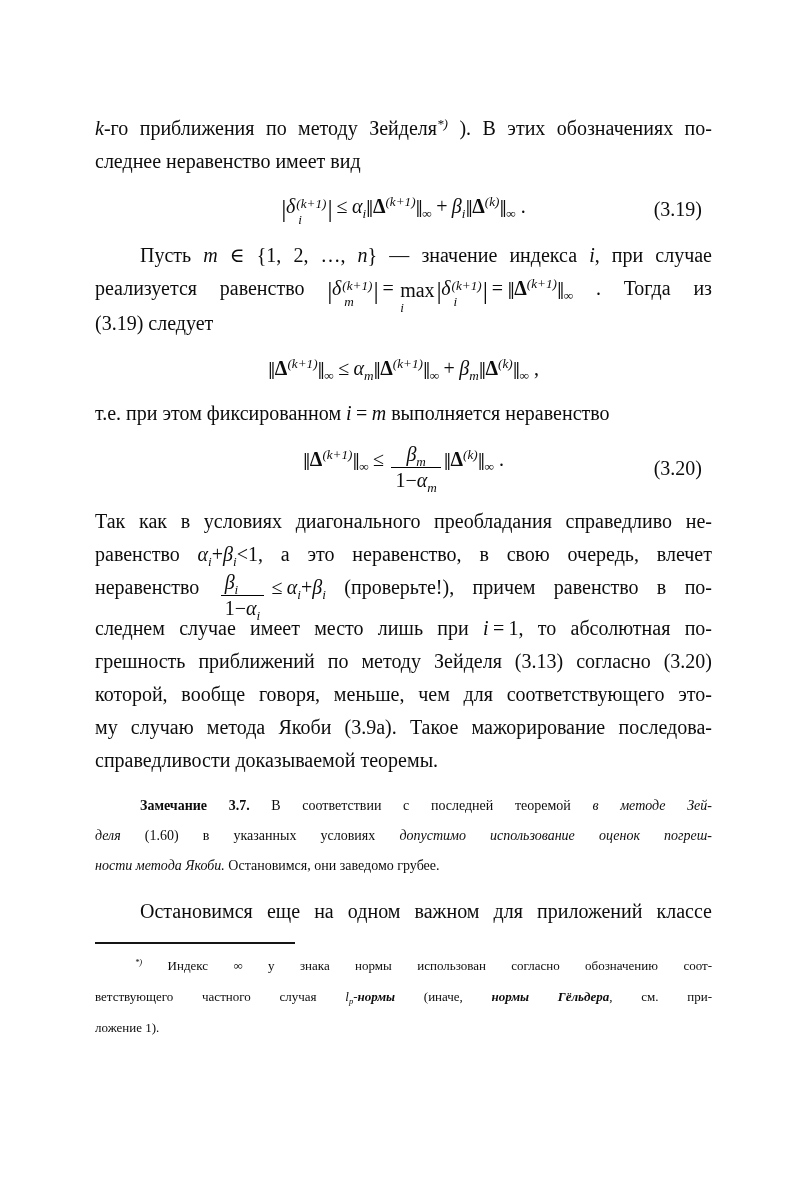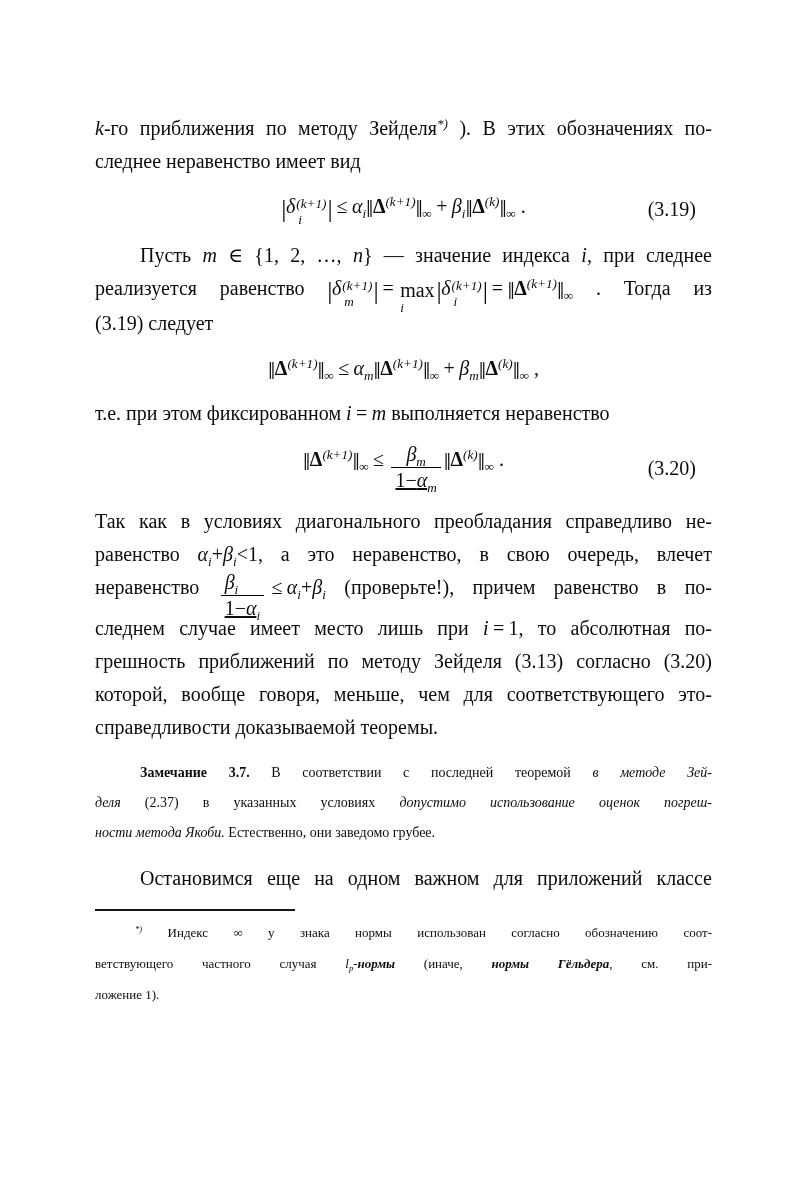--- a/index.html
+++ b/index.html
@@ -30,25 +30,25 @@
   .sub{font-size:66%;vertical-align:-0.35em;line-height:0;font-style:italic;}
   .dbig{font-size:130%;vertical-align:-0.14em;line-height:0;font-style:normal;letter-spacing:-0.02em;}
   .ss{display:inline-block;font-size:66%;line-height:1.2;vertical-align:-0.8em;text-align:left;font-style:italic;margin:-8px 1px;}
   .ss span{display:block;}
   .ss .dn{padding-left:2px;}
   .stk{display:inline-block;text-align:center;line-height:1.05;vertical-align:-0.85em;margin:-8px 2px;}
   .stk .up{display:block;font-style:normal;}
   .stk .dn{display:block;font-size:66%;font-style:italic;}
   .frac{display:inline-block;line-height:1.25;vertical-align:-1.05em;margin:-9px 3px;}
   .frac>span{display:block;padding:0 4px;}
-  .frac .fd{border-top:1.6px solid #000;text-decoration:underline;}
+  .frac .fd{border-top:1.6px solid #000;}
   .eqrow{position:relative;text-align:center;margin:5px 0;padding:7px 0;}
   .eqrow .frac{margin:0 3px;}
   .eqrow .ss,.eqrow .stk{margin-top:0;margin-bottom:0;}
-  .eqnum{position:absolute;right:16px;top:50%;transform:translateY(-50%);font-style:normal;}
+  .eqnum{position:absolute;right:10px;top:50%;transform:translateY(-50%);font-style:normal;}
   .remark{margin-top:14px;font-size:14px;line-height:30px;}
   .remark .tl{min-height:30px;}
   .mt{margin-top:14px;}
   .fnrule{width:200px;border:none;border-top:2px solid #151515;margin:14px 0 6px 0;}
   .footnote{font-size:13px;line-height:31px;}
   .footnote .tl{min-height:31px;}
 </style>
 </head>
 <body>
 
@@ -58,21 +58,21 @@
       <div class="tl jf"><span class="it">k</span><span class="rm">-го приближения по методу Зейделя</span><span class="sup">*)</span><span class="rm"> ). В этих обозначениях по-</span></div>
       <div class="tl"><span class="rm">следнее неравенство имеет вид</span></div>
     </div>
 
   <div class="eqrow">
     <span class="eqbody"><span class="dbig">|</span><span class="it">δ</span><span class="ss"><span class="up">(k+1)</span><span class="dn">i</span></span><span class="dbig">|</span><span class="op">≤</span><span class="it">α</span><span class="sub">i</span><span class="dbig">‖</span><span class="mb">Δ</span><span class="sup">(k+1)</span><span class="dbig">‖</span><span class="sub">∞</span><span class="op">+</span><span class="it">β</span><span class="sub">i</span><span class="dbig">‖</span><span class="mb">Δ</span><span class="sup">(k)</span><span class="dbig">‖</span><span class="sub">∞</span><span class="rm"> .</span></span>
     <span class="eqnum">(3.19)</span>
   </div>
 
   <div class="para">
-      <div class="tl jf"><span class="spc" style="width: 45px;"></span><span class="rm">Пусть </span><span class="it">m</span><span class="rm"> ∈ {1, 2, …, </span><span class="it">n</span><span class="rm">} — значение индекса </span><span class="it">i</span><span class="rm">, при следнее</span></div>
+      <div class="tl jf"><span class="spc" style="width: 45px;"></span><span class="rm">Пусть </span><span class="it">m</span><span class="rm"> ∈ {1, 2, …, </span><span class="it">n</span><span class="rm">} — значение индекса </span><span class="it">i</span><span class="rm">, при случае</span></div>
       <div class="tl jf"><span class="rm">реализуется равенство </span><span class="dbig">|</span><span class="it">δ</span><span class="ss"><span class="up">(k+1)</span><span class="dn">m</span></span><span class="dbig">|</span><span class="op">=</span><span class="stk"><span class="up">max</span><span class="dn">i</span></span><span class="dbig">|</span><span class="it">δ</span><span class="ss"><span class="up">(k+1)</span><span class="dn">i</span></span><span class="dbig">|</span><span class="op">=</span><span class="dbig">‖</span><span class="mb">Δ</span><span class="sup">(k+1)</span><span class="dbig">‖</span><span class="sub">∞</span><span class="rm"> . Тогда из</span></div>
       <div class="tl"><span class="rm">(3.19) следует</span></div>
     </div>
 
   <div class="eqrow">
     <span class="eqbody"><span class="dbig">‖</span><span class="mb">Δ</span><span class="sup">(k+1)</span><span class="dbig">‖</span><span class="sub">∞</span><span class="op">≤</span><span class="it">α</span><span class="sub">m</span><span class="dbig">‖</span><span class="mb">Δ</span><span class="sup">(k+1)</span><span class="dbig">‖</span><span class="sub">∞</span><span class="op">+</span><span class="it">β</span><span class="sub">m</span><span class="dbig">‖</span><span class="mb">Δ</span><span class="sup">(k)</span><span class="dbig">‖</span><span class="sub">∞</span><span class="rm"> ,</span></span>
   </div>
 
   <div class="para">
       <div class="tl"><span class="rm">т.е. при этом фиксированном </span><span class="it">i</span><span class="op">=</span><span class="it">m</span><span class="rm"> выполняется неравенство</span></div>
@@ -83,27 +83,28 @@
     <span class="eqnum">(3.20)</span>
   </div>
 
   <div class="para">
       <div class="tl jf"><span class="rm">Так как в условиях диагонального преобладания справедливо не-</span></div>
       <div class="tl jf"><span class="rm">равенство </span><span class="it">α</span><span class="sub">i</span><span class="rm">+</span><span class="it">β</span><span class="sub">i</span><span class="rm">&lt;1, а это неравенство, в свою очередь, влечет</span></div>
       <div class="tl jf"><span class="rm">неравенство </span><span class="frac"><span class="fn"><span class="it">β</span><span class="sub">i</span></span><span class="fd"><span class="rm">1−</span><span class="it">α</span><span class="sub">i</span></span></span><span class="op">≤</span><span class="it">α</span><span class="sub">i</span><span class="rm">+</span><span class="it">β</span><span class="sub">i</span><span class="rm"> (проверьте!), причем равенство в по-</span></div>
       <div class="tl jf"><span class="rm">следнем случае имеет место лишь при </span><span class="it">i</span><span class="op">=</span><span class="rm">1, то абсолютная по-</span></div>
       <div class="tl jf"><span class="rm">грешность приближений по методу Зейделя (3.13) согласно (3.20)</span></div>
       <div class="tl jf"><span class="rm">которой, вообще говоря, меньше, чем для соответствующего это-</span></div>
+      <div class="tl jf"><span class="rm">му случаю метода Якоби (3.9а). Такое мажорирование последова-</span></div>
       <div class="tl"><span class="rm">справедливости доказываемой теоремы.</span></div>
     </div>
 
   <div class="para remark">
       <div class="tl jf"><span class="spc" style="width: 45px;"></span><span class="bd">Замечание 3.7.</span><span class="rm"> В соответствии с последней теоремой </span><span class="it">в методе Зей-</span></div>
-      <div class="tl jf"><span class="it">деля</span><span class="rm"> (2.37) в указанных условиях </span><span class="it">допустимо использование оценок погреш-</span></div>
-      <div class="tl"><span class="it">ности метода Якоби.</span><span class="rm"> Естественно, они заведомо грубее.</span></div>
+      <div class="tl jf"><span class="it">деля</span><span class="rm"> (1.60) в указанных условиях </span><span class="it">допустимо использование оценок погреш-</span></div>
+      <div class="tl"><span class="it">ности метода Якоби.</span><span class="rm"> Остановимся, они заведомо грубее.</span></div>
     </div>
 
   <div class="para mt">
       <div class="tl jf"><span class="spc" style="width: 45px;"></span><span class="rm">Остановимся еще на одном важном для приложений классе</span></div>
     </div>
 
   <div class="fnrule"></div>
 
   <div class="para footnote">
       <div class="tl jf"><span class="spc" style="width: 40px;"></span><span class="sup">*)</span><span class="rm"> Индекс ∞ у знака нормы использован согласно обозначению соот-</span></div>

